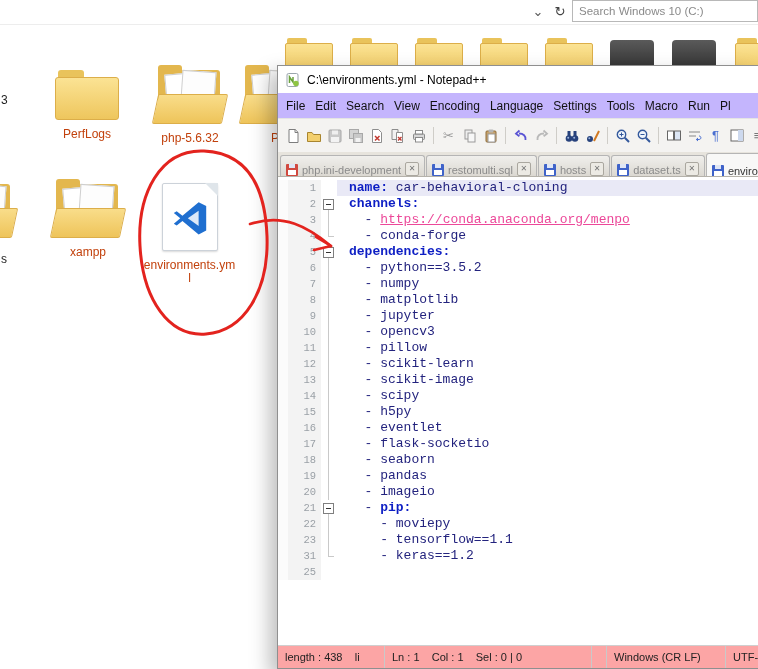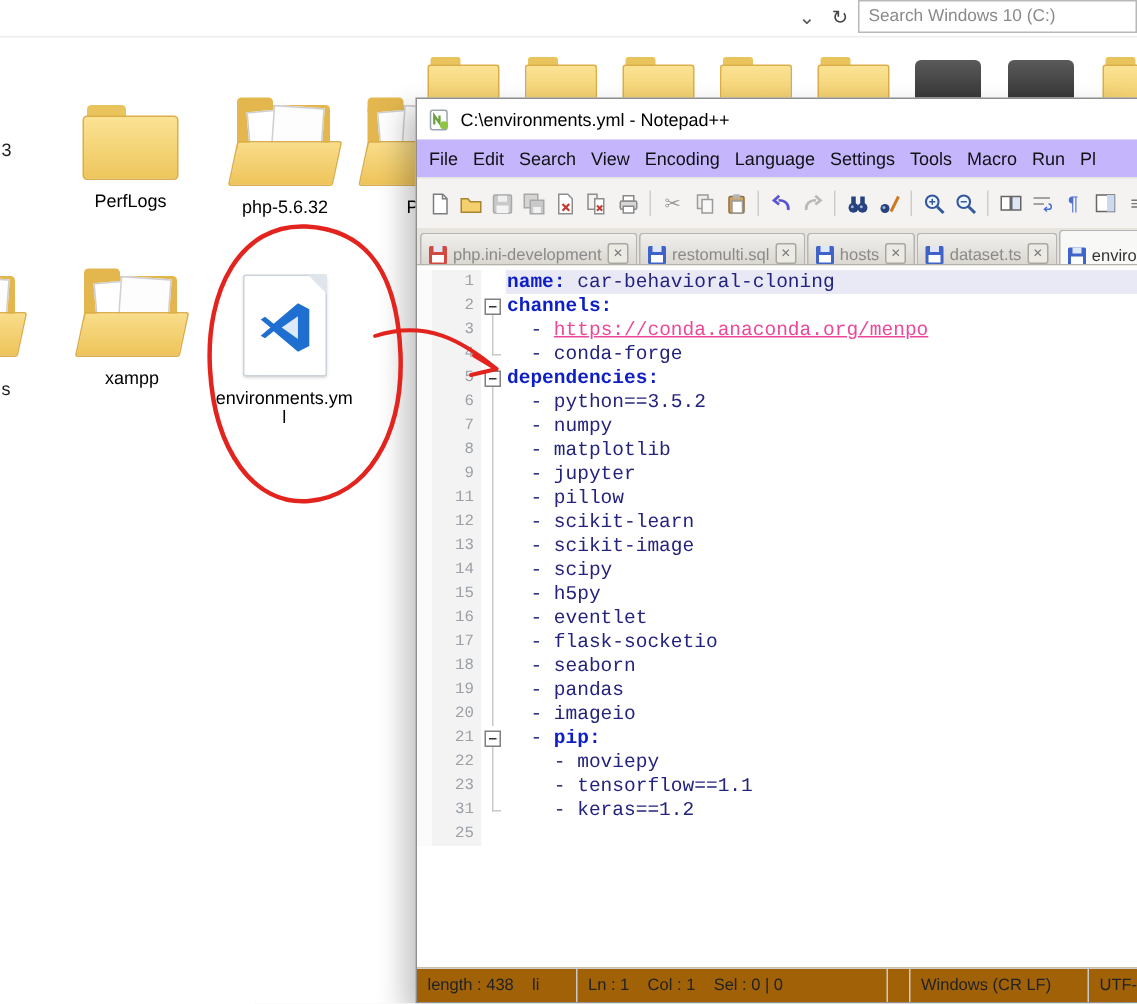--- a/index.html
+++ b/index.html
@@ -12,21 +12,21 @@
   .tb-refresh{position:absolute;left:551px;top:3px;width:18px;height:18px;color:#444;font-size:13px;line-height:18px;text-align:center;}
   .searchbox{position:absolute;left:572px;top:0px;width:186px;height:22px;border:1px solid #b8b8b8;font-size:11.5px;color:#444;padding:0 6px;box-sizing:border-box;outline:none;font-family:inherit;}
   .searchbox::placeholder{color:#8a8a8a;}
 
   
   .folder-sm{position:absolute;width:48px;height:38px;z-index:1;}
   .folder-sm .ftab{position:absolute;left:2px;top:0;width:20px;height:9px;background:#e9c35b;border-radius:2px 2px 0 0;}
   .folder-sm .fbody{position:absolute;left:0;top:5px;right:0;bottom:0;background:linear-gradient(#fbe394,#eec65d);border:1px solid #dcae49;border-radius:2px;}
   .darkitem{position:absolute;width:44px;height:32px;background:linear-gradient(#5a5a5a,#2e2e2e);border-radius:4px;z-index:1;}
 
-  .tile{position:absolute;text-align:center;font-size:12px;color:#000000;z-index:1;}
+  .tile{position:absolute;text-align:center;font-size:12px;color:#c2410c;z-index:1;}
   .tile .lbl{margin-top:8px;line-height:13px;}
 
   .folder-lg{position:relative;width:64px;height:50px;margin:0 auto;}
   .folder-lg .ftab{position:absolute;left:3px;top:0;width:26px;height:11px;background:#e9c35b;border-radius:3px 3px 0 0;}
   .folder-lg .fbody{position:absolute;left:0;top:7px;right:0;bottom:0;background:linear-gradient(#fbe394,#eec65d);border:1px solid #dcae49;border-radius:3px;}
 
   .fdocs{position:relative;width:74px;height:56px;margin:0 auto;}
   .fdocs .back{position:absolute;left:5px;top:2px;width:62px;height:48px;background:#e3b74e;border-radius:3px;}
   .fdocs .backtab{position:absolute;left:5px;top:-3px;width:24px;height:10px;background:#e3b74e;border-radius:3px 3px 0 0;}
   .fdocs .paper1{position:absolute;left:13px;top:5px;width:38px;height:40px;background:#fff;border:1px solid #cfcfcf;transform:rotate(-5deg);}
@@ -66,28 +66,28 @@
   .row{display:flex;height:16px;flex:0 0 auto;}
   .bm{width:10px;background:#fbfbfb;flex:0 0 auto;}
   .ln{width:28px;text-align:right;padding-right:5px;color:#9aa0a6;font:10.5px/16px "Liberation Mono","DejaVu Sans Mono",monospace;background:#f3f3f3;flex:0 0 auto;}
   .fold{width:16px;position:relative;background:#fff;flex:0 0 auto;}
   .fold.line::before{content:"";position:absolute;left:7px;top:0;bottom:0;width:1px;background:#c9c9c9;}
   .fold.end::before{content:"";position:absolute;left:7px;top:0;height:9px;width:1px;background:#c9c9c9;}
   .fold.end::after{content:"";position:absolute;left:7px;top:8px;width:6px;height:1px;background:#c9c9c9;}
   .fold.box::after{content:"";position:absolute;left:7px;top:14px;bottom:0;width:1px;background:#c9c9c9;}
   .foldbox{position:absolute;left:2px;top:3px;width:9px;height:9px;border:1px solid #7f7f7f;background:#fff;box-sizing:content-box;}
   .foldbox::before{content:"";position:absolute;left:2px;top:4px;width:5px;height:1px;background:#333;}
-  pre.code{margin:0;flex:1;font:13px/16px "Liberation Mono","DejaVu Sans Mono",monospace;padding-left:1px;white-space:pre;overflow:hidden;}
+  pre.code{margin:0;flex:1;font:13px/16px "Liberation Mono","DejaVu Sans Mono",monospace;padding-left:12px;white-space:pre;overflow:hidden;}
   pre.code.cur{background:#e9e9f6;}
   .key{color:#0d1ec4;font-weight:bold;}
   .val{color:#23237e;}
   .url{color:#ec4899;text-decoration:underline;}
 
   
-  .sb{height:22px;background:#a16207;border-top:1px solid #cfcfcf;display:flex;align-items:stretch;font-size:11px;color:#222;flex:0 0 auto;overflow:hidden;}
+  .sb{height:22px;background:#fca5a5;border-top:1px solid #cfcfcf;display:flex;align-items:stretch;font-size:11px;color:#222;flex:0 0 auto;overflow:hidden;}
   .sb .p{display:flex;align-items:center;padding:0 7px;border-right:1px solid #c9c9c9;white-space:pre;overflow:hidden;flex:0 0 auto;}
   .sb .p.grow{flex:1 1 auto;}
   .sb .p.last{border-right:none;}
 
   
   .anno{position:absolute;left:0;top:0;z-index:50;pointer-events:none;}
 </style>
 </head>
 <body>
 
@@ -429,20 +429,26 @@
           <pre class="code"><span class="val">  - matplotlib</span></pre>
         </div>
         <div class="row">
           <div class="bm"></div>
           <div class="ln">9</div>
           <div class="fold line"></div>
           <pre class="code"><span class="val">  - jupyter</span></pre>
         </div>
         <div class="row">
           <div class="bm"></div>
+          <div class="ln">10</div>
+          <div class="fold line"></div>
+          <pre class="code"><span class="val">  - opencv3</span></pre>
+        </div>
+        <div class="row">
+          <div class="bm"></div>
           <div class="ln">11</div>
           <div class="fold line"></div>
           <pre class="code"><span class="val">  - pillow</span></pre>
         </div>
         <div class="row">
           <div class="bm"></div>
           <div class="ln">12</div>
           <div class="fold line"></div>
           <pre class="code"><span class="val">  - scikit-learn</span></pre>
         </div>

